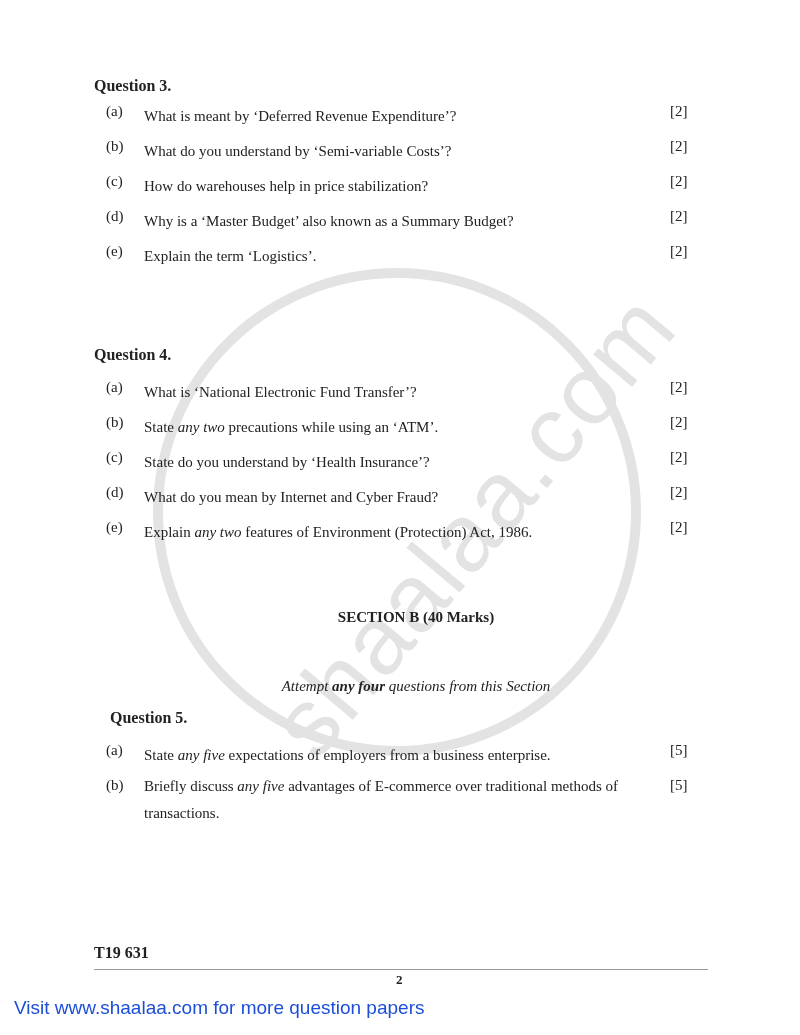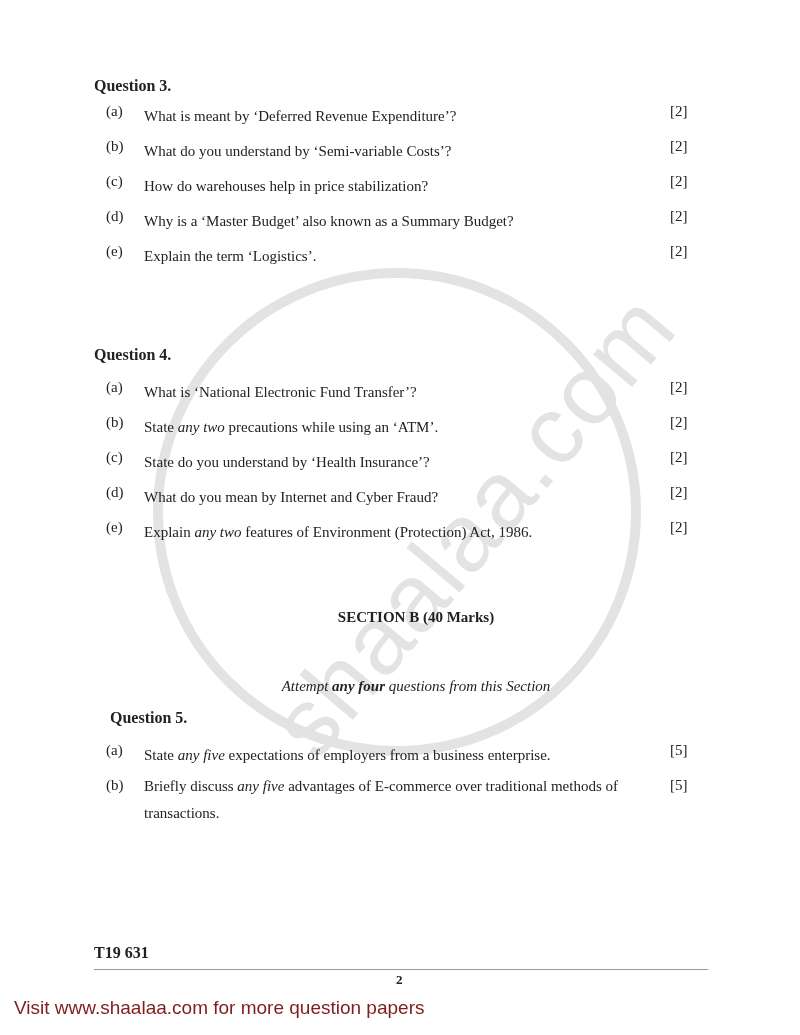--- a/index.html
+++ b/index.html
@@ -11,21 +11,21 @@
   .row{position:absolute;left:94px;width:600px;font-size:15px;}
   .lbl{position:absolute;left:12px;}
   .txt{position:absolute;left:50px;width:490px;line-height:27px;}
   .mark{position:absolute;left:576px;}
   .sec{position:absolute;left:0;width:784px;text-align:center;font-size:15px;padding-left:24px;}
   .sec-title{font-weight:bold;}
   .sec-sub{font-style:italic;}
   .footer-line{position:absolute;left:94px;top:969px;width:614px;height:1px;background:#999;}
   .footer-code{position:absolute;left:94px;top:944px;font-size:16px;font-weight:bold;}
   .footer-page{position:absolute;left:396px;top:972px;font-size:13px;font-weight:bold;}
-  .visit{position:absolute;left:14px;top:997px;font-family:"Liberation Sans","DejaVu Sans",sans-serif;font-size:19px;color:#7f1d1d;}
+  .visit{position:absolute;left:14px;top:997px;font-family:"Liberation Sans","DejaVu Sans",sans-serif;font-size:19px;color:#1d4ed8;}
 </style>
 </head>
 <body>
 
 <div class="wm-circle"></div>
 <div class="wm-text">shaalaa.com</div>
 
 <div class="content">
 
   <div class="q-title" style="top:77px;">Question 3.</div>

